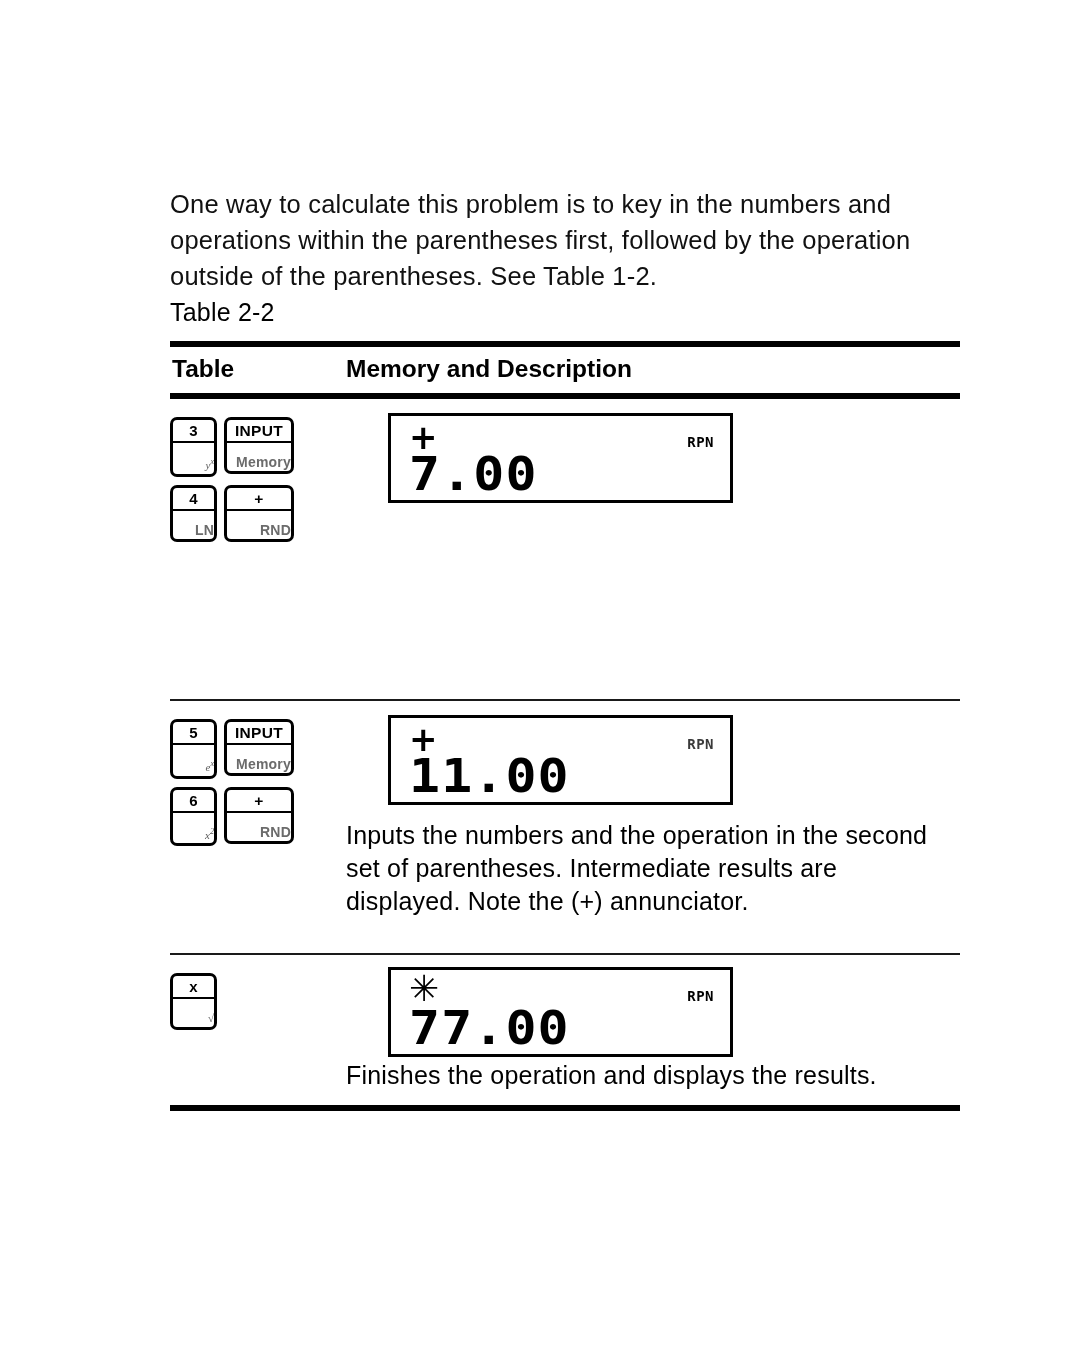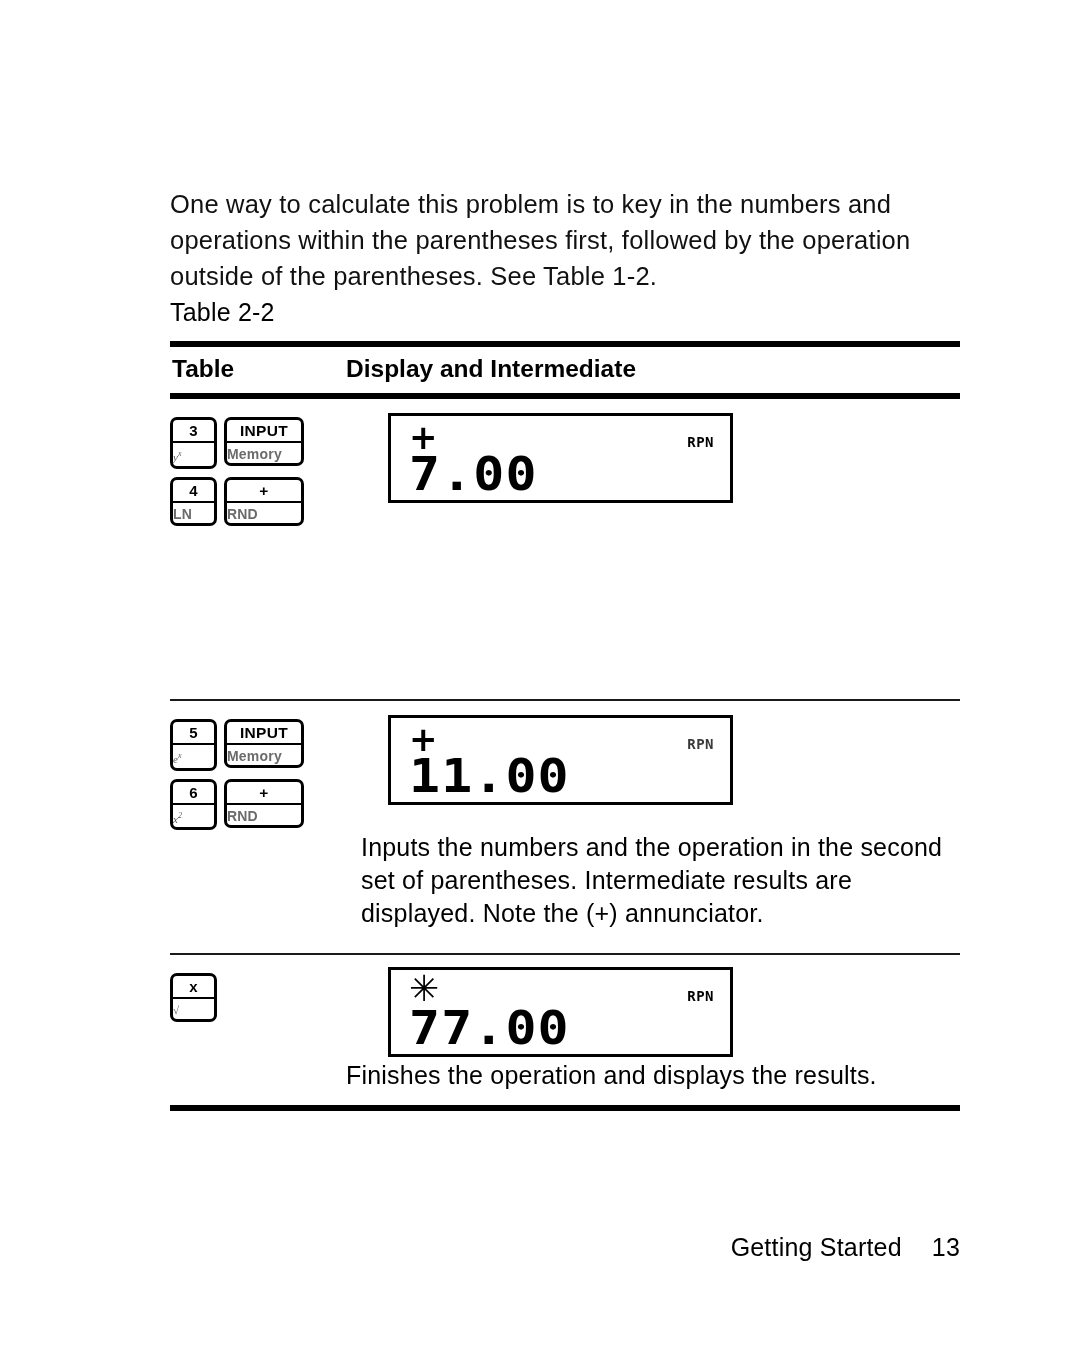--- a/index.html
+++ b/index.html
@@ -101,36 +101,36 @@
     margin-bottom: 8px;
   }
   .key {
     box-sizing: border-box;
     border: 3px solid #000;
     border-radius: 7px;
     background: #fff;
     width: 47px;
     overflow: hidden;
   }
-  .key.wide { width: 80px; }
+  .key.wide { width: 70px; }
   .key .key-top {
     text-align: center;
     font-size: 15px;
     font-weight: bold;
     line-height: 17px;
     padding: 2px 0 2px 0;
     border-bottom: 2px solid #000;
     font-family: "Liberation Sans", sans-serif;
   }
   .key.wide .key-top { font-size: 15.5px; letter-spacing: 0.3px; }
   .key .key-sub {
-    text-align: left;
+    text-align: right;
     font-size: 11px;
     line-height: 14px;
-    padding: 4px 0 2px 0;
+    padding: 12px 0 2px 0;
     color: #5a5a5a;
     font-style: italic;
     font-family: "Liberation Serif", serif;
   }
   .key .key-sub.plain {
     font-style: normal;
     font-weight: bold;
     font-family: "Liberation Sans", sans-serif;
     font-size: 14px;
     letter-spacing: 0.2px;
@@ -216,21 +216,21 @@
 <div class="page">
 
   <p class="intro">One way to calculate this problem is to key in the numbers and operations within the parentheses first, followed by the operation outside of the parentheses. See Table 1-2.</p>
 
   <div class="table-caption">Table 2-2</div>
 
   <div class="table-wrap">
     <div class="rule-thick"></div>
     <div class="head-row">
       <div class="head-keys">Table</div>
-      <div class="head-display">Display and Intermediate</div>
+      <div class="head-display">Memory and Description</div>
     </div>
     <div class="rule-thick"></div>
 
     <div id="rows-container">
         <div class="row">
           <div class="row-inner" style="height: 300px;">
             <div class="keys-col">
               <div class="key-line">
                 <div class="key">
                   <div class="key-top">3</div>
@@ -282,21 +282,21 @@
                   <div class="key-top">+</div>
                   <div class="key-sub plain">RND</div>
                 </div>
               </div>
             </div>
             <div class="lcd" style="top: 14px;">
               <div class="lcd-annun">+</div>
               <div class="lcd-rpn faint">RPN</div>
               <div class="lcd-value">11.00</div>
             </div>
-            <div class="desc" style="top: 130px; margin-left: 15px;">Inputs the numbers and the operation in the second set of parentheses. Intermediate results are displayed. Note the (+) annunciator.</div>
+            <div class="desc" style="top: 118px;">Inputs the numbers and the operation in the second set of parentheses. Intermediate results are displayed. Note the (+) annunciator.</div>
           </div>
           <div class="rule-thin"></div>
         </div>
         <div class="row">
           <div class="row-inner" style="height: 150px;">
             <div class="keys-col">
               <div class="key-line">
                 <div class="key">
                   <div class="key-top">x</div>
                   <div class="key-sub">√</div>
@@ -309,17 +309,14 @@
               <div class="lcd-value">77.00</div>
             </div>
             <div class="desc" style="top: 104px;">Finishes the operation and displays the results.</div>
           </div>
         </div>
       </div>
 
     <div class="rule-thick"></div>
   </div>
 
-  <div class="footer">
-    <span>Getting Started</span><span class="pageno">13</span>
-  </div>
 
 </div>
 
 </body></html>

